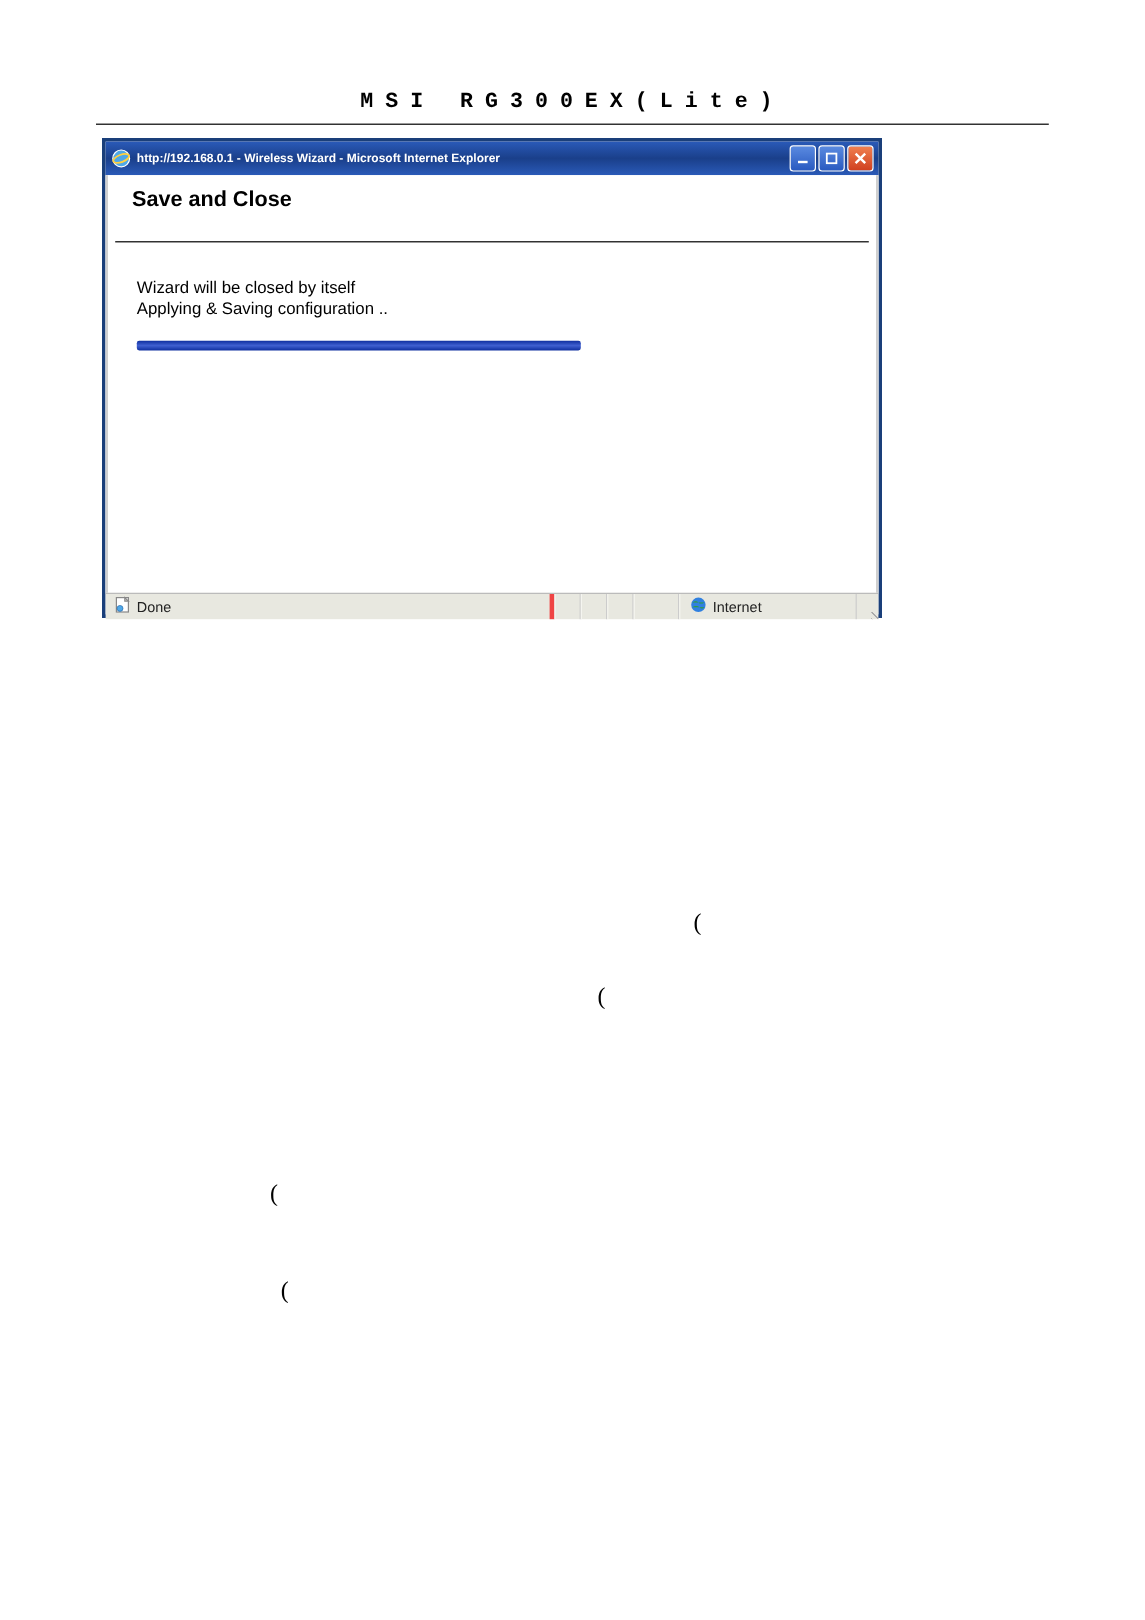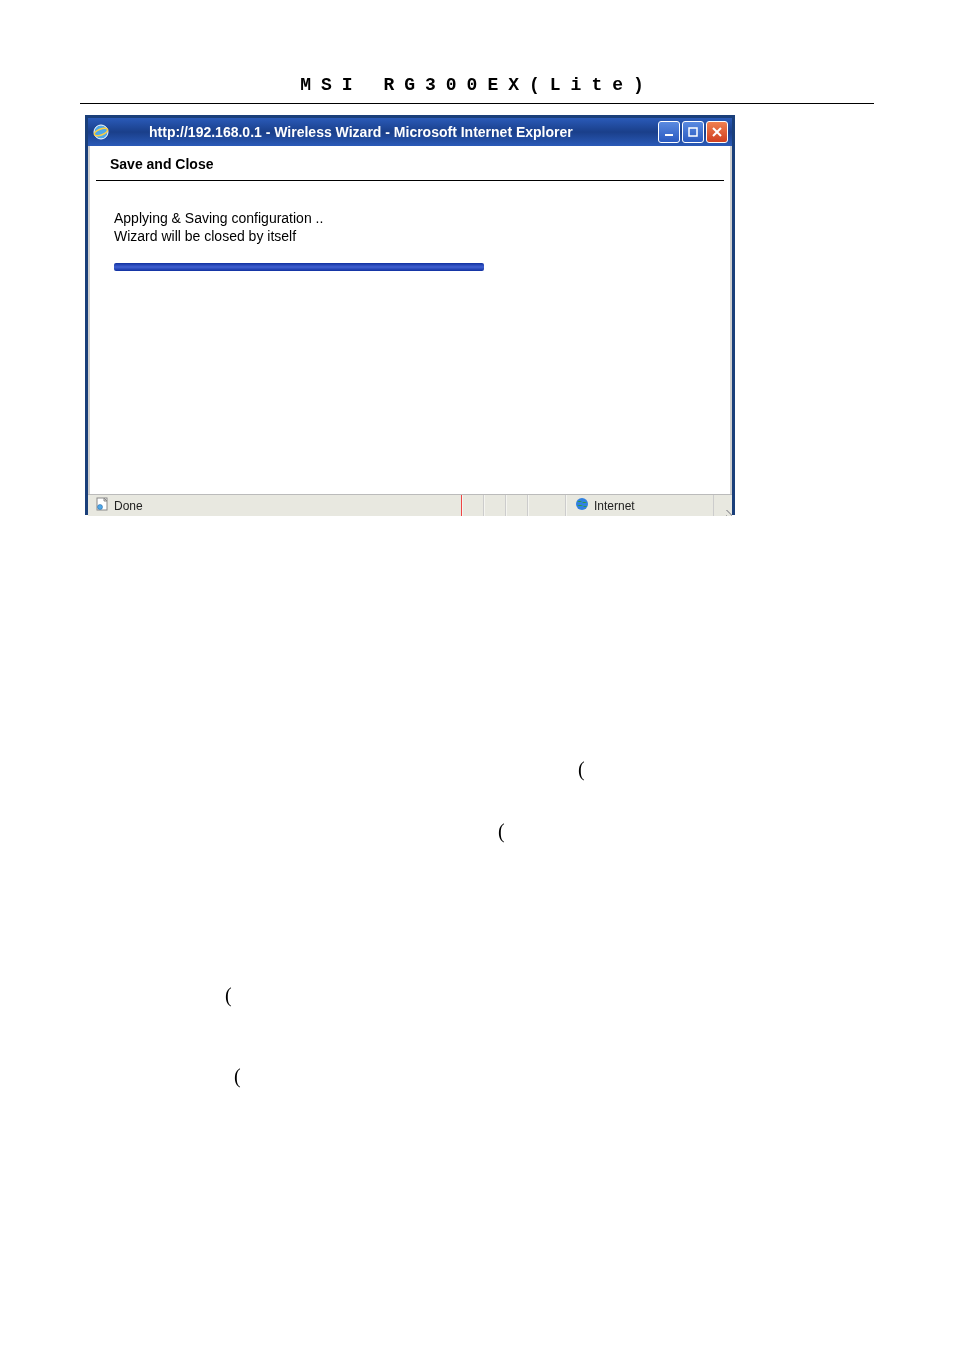--- a/index.html
+++ b/index.html
@@ -41,25 +41,24 @@
     }
     .ie-icon {
       width: 18px;
       height: 18px;
       flex-shrink: 0;
     }
     .titlebar-text {
       flex: 1;
       color: #fff;
       font-family: Tahoma, sans-serif;
-      font-size: 14px;
+      font-size: 10px;
       font-weight: bold;
       white-space: nowrap;
       overflow: hidden;
-      margin-left: 35px;
     }
     .window-buttons {
       display: flex;
       gap: 2px;
     }
     .wbtn {
       width: 22px;
       height: 22px;
       border-radius: 3px;
       border: 1px solid #fff;
@@ -77,23 +76,23 @@
     .wbtn svg { width: 12px; height: 12px; }
     .content-area {
       background: #fff;
       height: 348px;
       border-left: 2px solid #d0d0d0;
       border-right: 2px solid #d0d0d0;
       padding: 0;
     }
     .save-close-header {
       font-family: Arial, sans-serif;
-      font-size: 14px;
+      font-size: 18px;
       font-weight: bold;
-      padding: 10px 14px 8px 14px;
+      padding: 10px 14px 24px 14px;
       border-bottom: 1.5px solid #000;
       margin: 0 6px;
     }
     .content-body {
       padding: 28px 24px 10px 24px;
       font-family: Arial, sans-serif;
       font-size: 14px;
       color: #000;
     }
     .content-body div { line-height: 1.3; }
@@ -115,21 +114,21 @@
       font-family: Tahoma, sans-serif;
       font-size: 12px;
       color: #222;
     }
     .status-left {
       display: flex;
       align-items: center;
       gap: 4px;
       padding: 0 6px;
       flex: 1;
-      border-right: 1px solid #ef4444;
+      border-right: 4px solid #ef4444;
       height: 100%;
       text-align: center;
     }
     .status-cell {
       width: 22px;
       height: 100%;
       border-right: 1px solid #ccc;
       border-left: 1px solid #f5f5f0;
     }
     .status-cell.wide {
@@ -196,22 +195,22 @@
         <svg viewBox="0 0 12 12">
             <path d="M2 2 L10 10 M10 2 L2 10" stroke="#fff" stroke-width="2"></path>
           </svg>
       </div>
     </div>
   </div>
 
   <div class="content-area">
     <div class="save-close-header">Save and Close</div>
     <div class="content-body">
+      <div>Wizard will be closed by itself</div>
       <div>Applying &amp; Saving configuration ..</div>
-      <div>Wizard will be closed by itself</div>
     </div>
     <div class="progress-wrap">
       <div class="progress-bar"></div>
     </div>
   </div>
 
   <div class="statusbar">
     <div class="status-left">
       <span>
         <svg width="16" height="16" viewBox="0 0 16 16">

